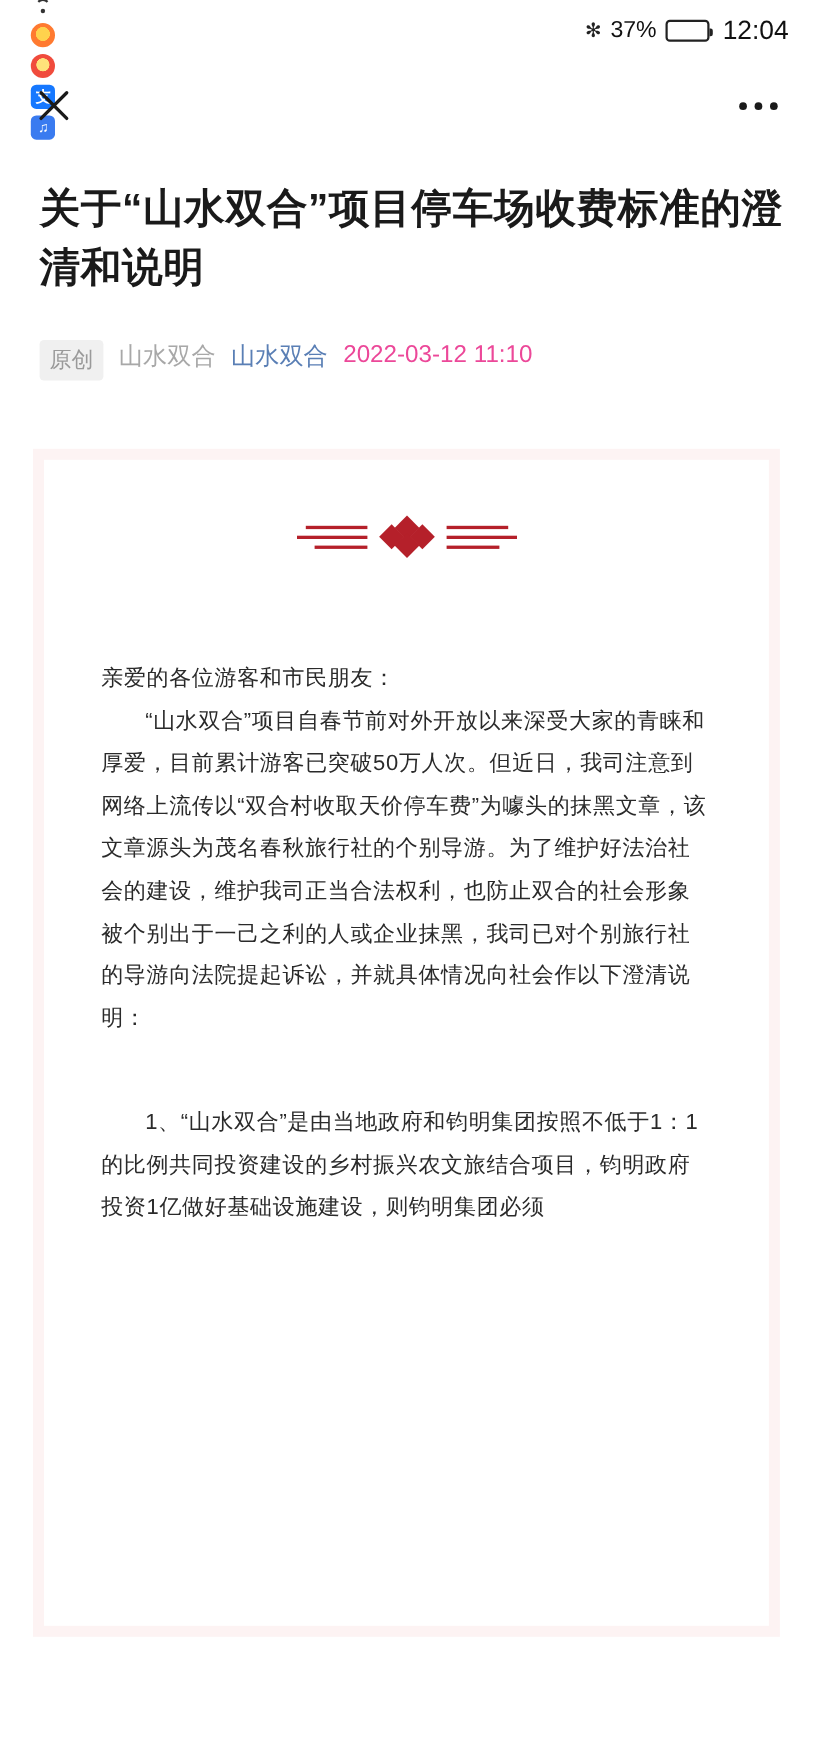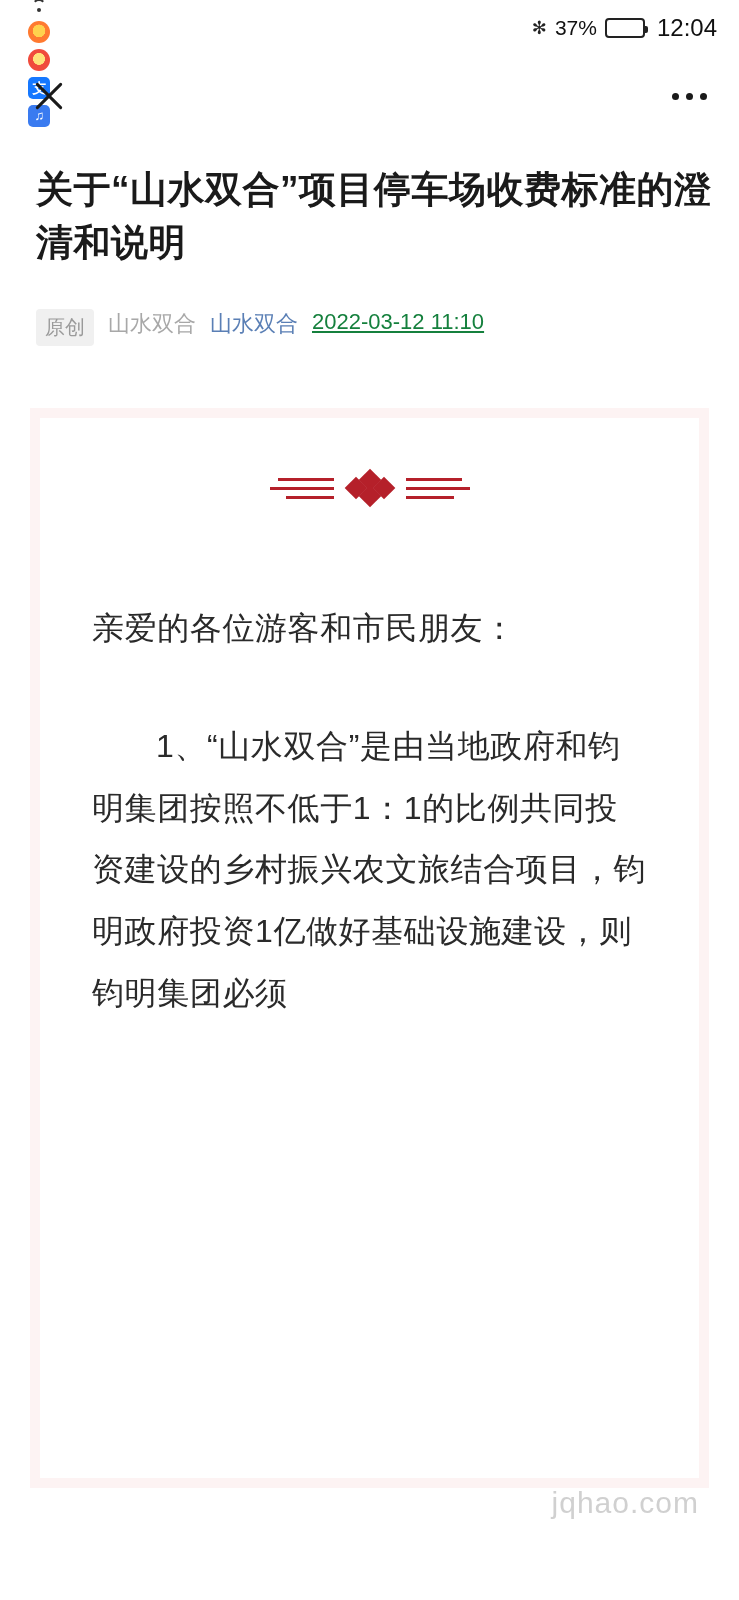--- a/index.html
+++ b/index.html
@@ -126,21 +126,21 @@
   }
   .tag-original {
     background: #f0f0f0;
     color: #9a9a9a;
     font-size: 20px;
     padding: 5px 9px;
     border-radius: 4px;
   }
   .meta-author { color: #a8a8a8; }
   .meta-account { color: #5a7fb5; }
-  .meta-date { color: #15803d; text-decoration: underline; }
+  .meta-date { color: #ec4899; }
 
   
   .card-wrap {
     margin: 62px 30px 0 30px;
     background: #fdf3f3;
     padding: 10px;
   }
   .card {
     background: #ffffff;
     padding: 48px 0 0 0;
@@ -166,21 +166,21 @@
     position: absolute; width: 16px; height: 16px; background: #b5202a;
     transform: rotate(45deg);
   }
   .orn-diamonds i:nth-child(1) { left: 0; top: 9px; }
   .orn-diamonds i:nth-child(2) { left: 14px; top: 1px; }
   .orn-diamonds i:nth-child(3) { left: 14px; top: 17px; }
   .orn-diamonds i:nth-child(4) { left: 28px; top: 9px; }
 
   .body-text { padding: 88px 52px 0 52px; }
   .body-text p {
-    font-size: 32px;
+    font-size: 20px;
     line-height: 1.93;
     color: #2a2a2a;
     letter-spacing: 0.6px;
   }
   .body-text p.indent { text-indent: 2em; }
   .body-text p + p { margin-top: 0; }
   .para-gap { height: 56px; }
 
   
   .watermark {
@@ -262,20 +262,20 @@
           </span>
         <span class="orn-lines orn-right">
             <i></i>
             <i></i>
             <i></i>
           </span>
       </div>
 
       <div class="body-text">
         <p>亲爱的各位游客和市民朋友：</p>
+        <p class="indent">“山水双合”项目自春节前对外开放以来深受大家的青睐和厚爱，目前累计游客已突破50万人次。但近日，我司注意到网络上流传以“双合村收取天价停车费”为噱头的抹黑文章，该文章源头为茂名春秋旅行社的个别导游。为了维护好法治社会的建设，维护我司正当合法权利，也防止双合的社会形象被个别出于一己之利的人或企业抹黑，我司已对个别旅行社的导游向法院提起诉讼，并就具体情况向社会作以下澄清说明：</p>
         <div class="para-gap"></div>
         <p class="indent">1、“山水双合”是由当地政府和钧明集团按照不低于1：1的比例共同投资建设的乡村振兴农文旅结合项目，钧明政府投资1亿做好基础设施建设，则钧明集团必须</p>
       </div>
     </div>
   </div>
 
-  <div class="watermark">jqhao.com</div>
 </div>
 
 </body></html>

